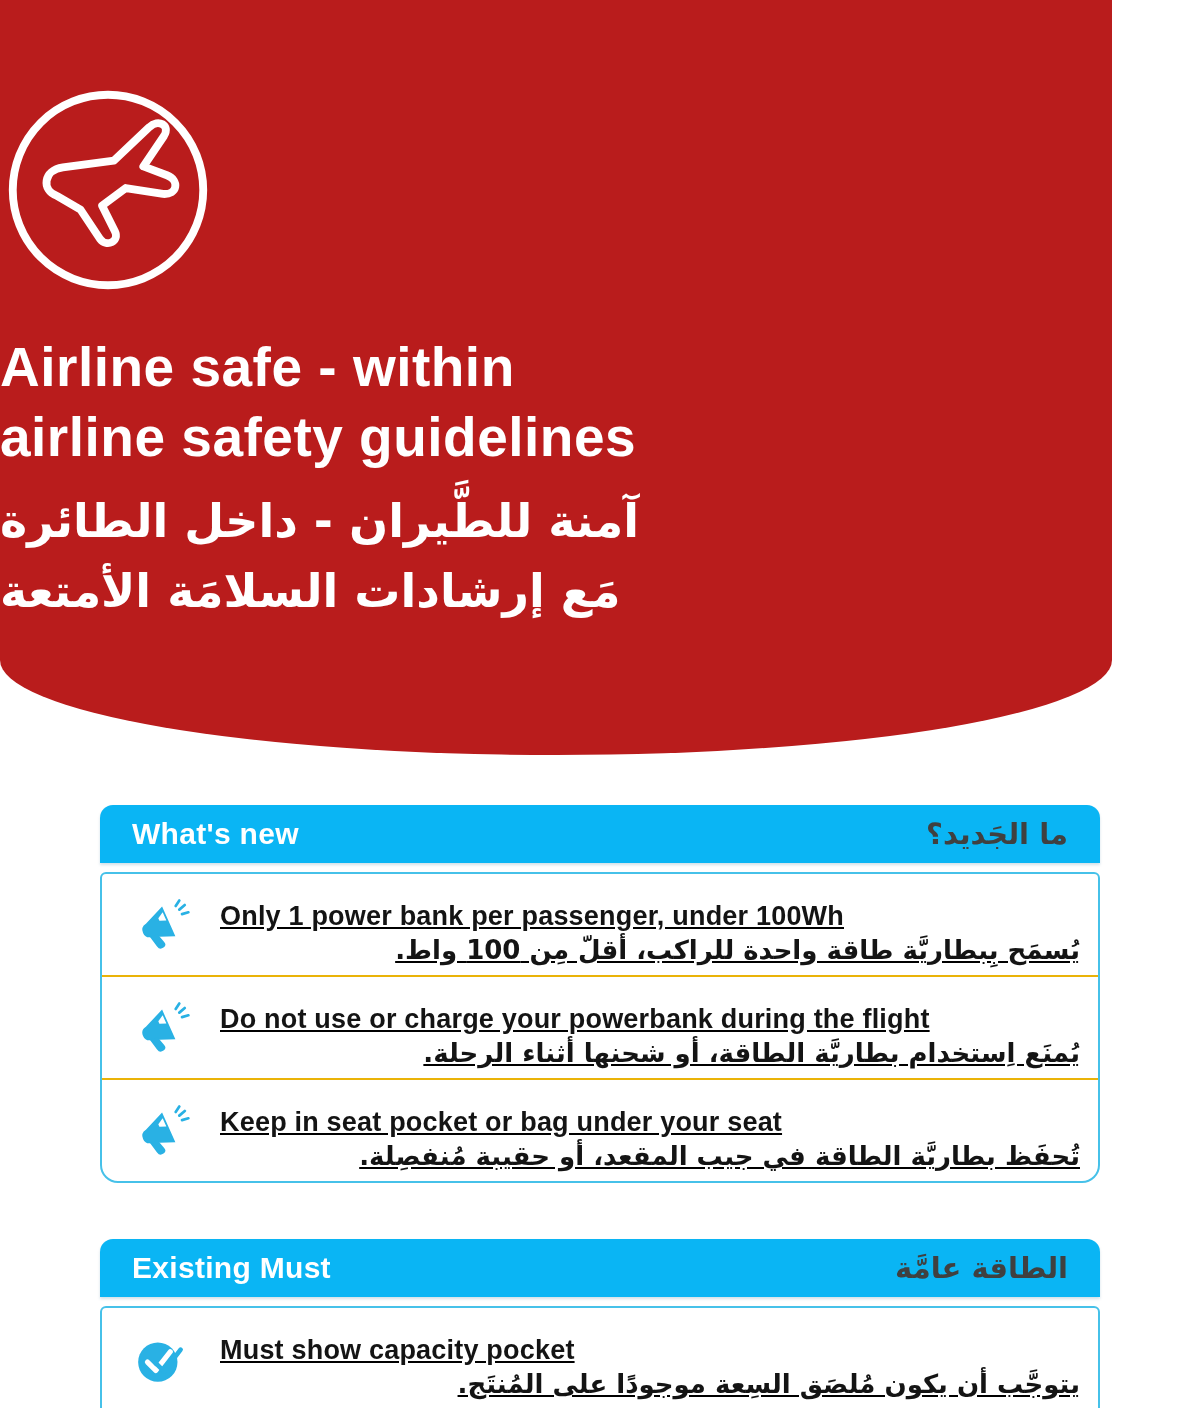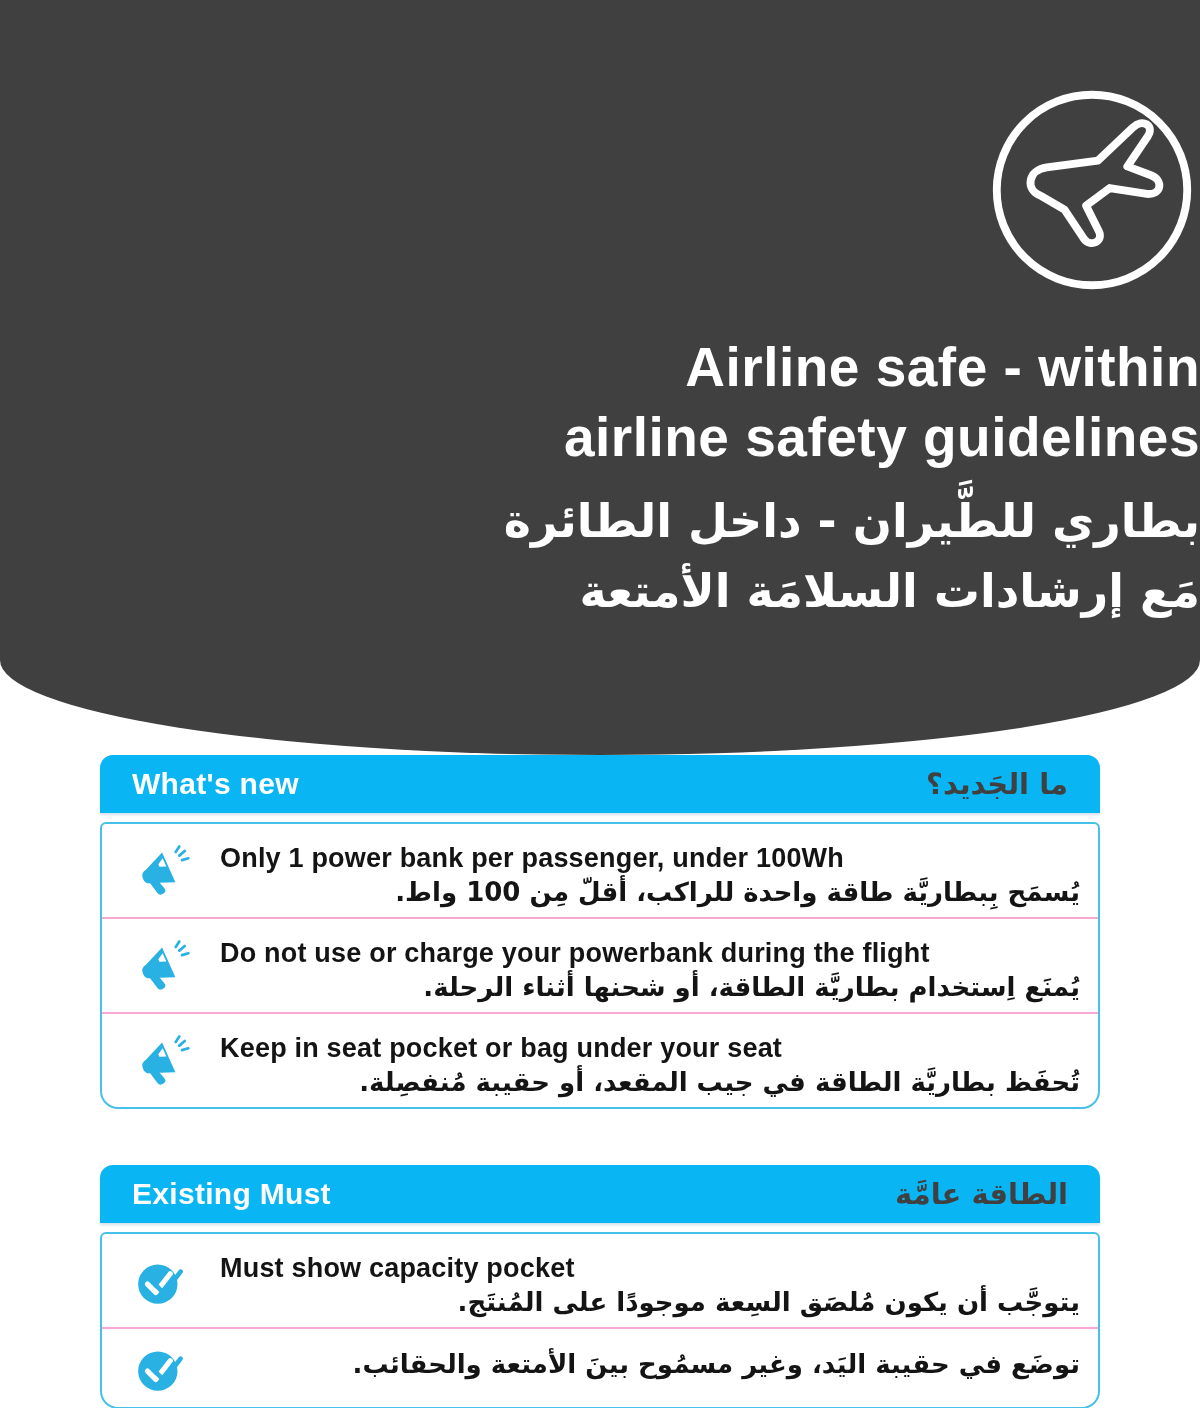--- a/index.html
+++ b/index.html
@@ -10,25 +10,25 @@
   }
   body {
     width: 1200px;
     height: 1408px;
     overflow: hidden;
     position: relative;
   }
 
   
   .hero {
-    width: 1200px;
+    width: 1112px;
     height: 755px;
-    background: #404040;
+    background: #b91c1c;
     border-radius: 0 0 50% 50% / 0 0 95px 95px;
-    text-align: right;
+    text-align: left;
     color: #ffffff;
   }
   .hero-icon-wrap {
     padding-top: 82px;
     line-height: 0;
   }
   .hero-title-en {
     margin-top: 34px;
     font-size: 55px;
     line-height: 70px;
@@ -42,21 +42,21 @@
     font-weight: bold;
     direction: rtl;
     font-family: "DejaVu Sans", sans-serif;
   }
 
   
   .card {
     width: 1000px;
     margin: 0 auto;
   }
-  .card-1 { }
+  .card-1 { margin-top: 50px; }
   .card-2 { margin-top: 56px; }
 
   .card-header {
     height: 58px;
     background: #0ab5f4;
     border-radius: 13px 13px 0 0;
     display: flex;
     align-items: center;
     justify-content: space-between;
     padding: 0 32px;
@@ -80,25 +80,26 @@
   .card-body {
     margin-top: 9px;
     border: 2px solid #46c1e9;
     border-radius: 6px 6px 18px 18px;
     background: #ffffff;
     overflow: hidden;
   }
   .rule-row {
     position: relative;
     min-height: 80px;
-    padding: 17px 18px 10px 118px;
+    padding: 25px 18px 10px 118px;
     box-sizing: border-box;
+    text-decoration: underline;
   }
   .rule-row + .rule-row {
-    border-top: 2px solid #f9a8d4;
+    border-top: 2px solid #eab308;
   }
   .row-icon {
     position: absolute;
     left: 32px;
     top: 50%;
     transform: translateY(-50%);
     width: 58px;
     height: 58px;
     line-height: 0;
   }
@@ -128,21 +129,21 @@
       <circle cx="110" cy="110" r="97" fill="none" stroke="#ffffff" stroke-width="8"></circle>
       <path d="M58 116 C42 110 44 90 64 87 L116 80 L152 46 C161 37 174 44 167 55 L146 86 L170 95
                C183 100 181 115 166 114 L128 108 L104 126 L117 152 C122 162 109 169 102 160 L82 130 Z" fill="none" stroke="#ffffff" stroke-width="8" stroke-linejoin="round" stroke-linecap="round"></path>
     </svg>
   </div>
   <div class="hero-title-en">
     <div>Airline safe - within</div>
     <div>airline safety guidelines</div>
   </div>
   <div class="hero-title-ar" dir="rtl">
-    <div>بطاري للطَّيران - داخل الطائرة</div>
+    <div>آمنة للطَّيران - داخل الطائرة</div>
     <div>مَع إرشادات السلامَة الأمتعة</div>
   </div>
 </div>
 
 <section class="card card-1">
   <div class="card-header">
     <span class="hdr-en">What's new</span>
     <span class="hdr-ar" dir="rtl">ما الجَديد؟</span>
   </div>
   <div class="card-body">

